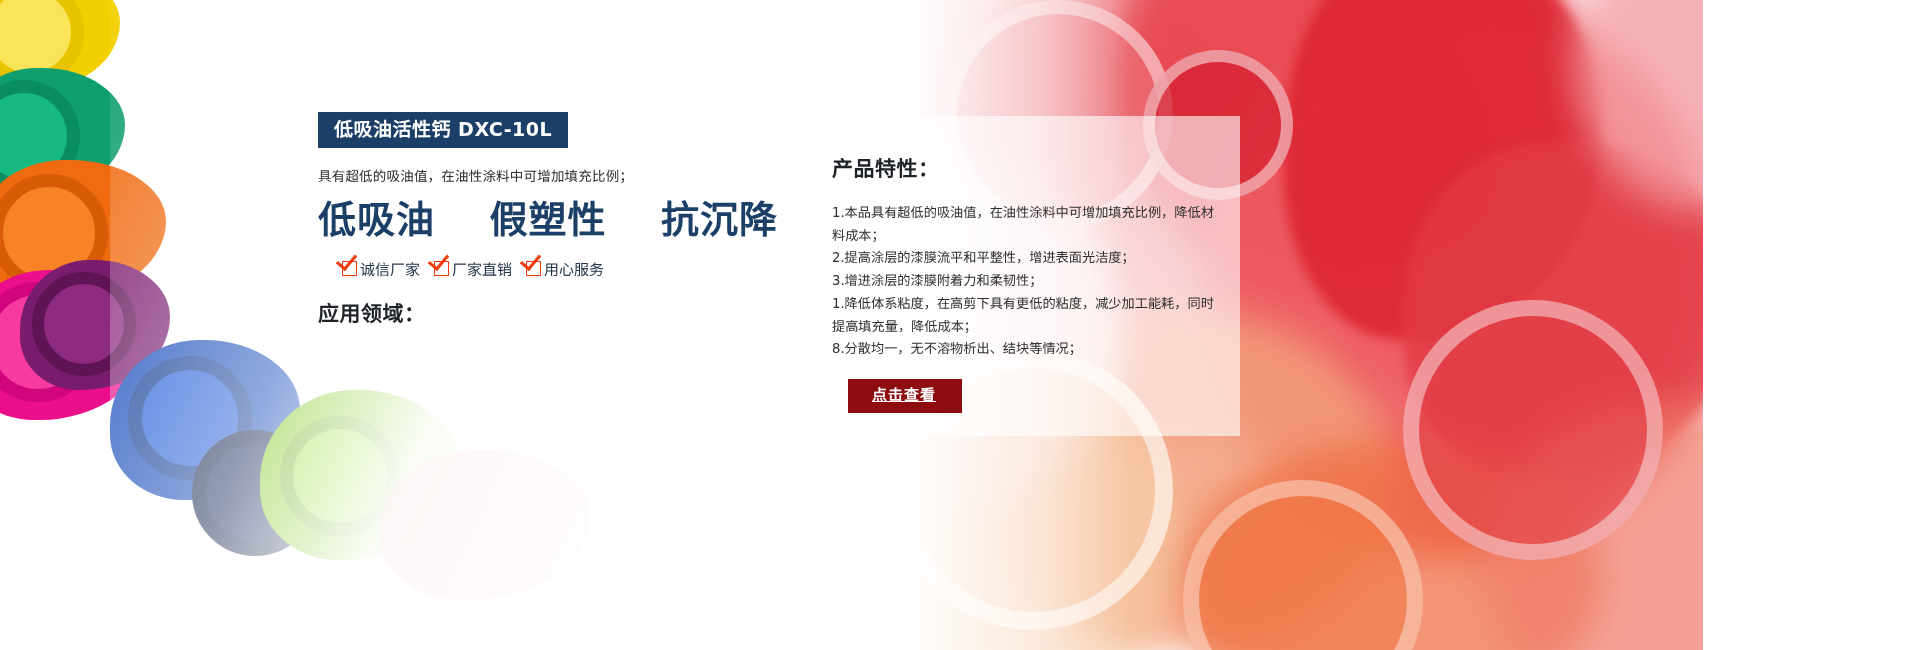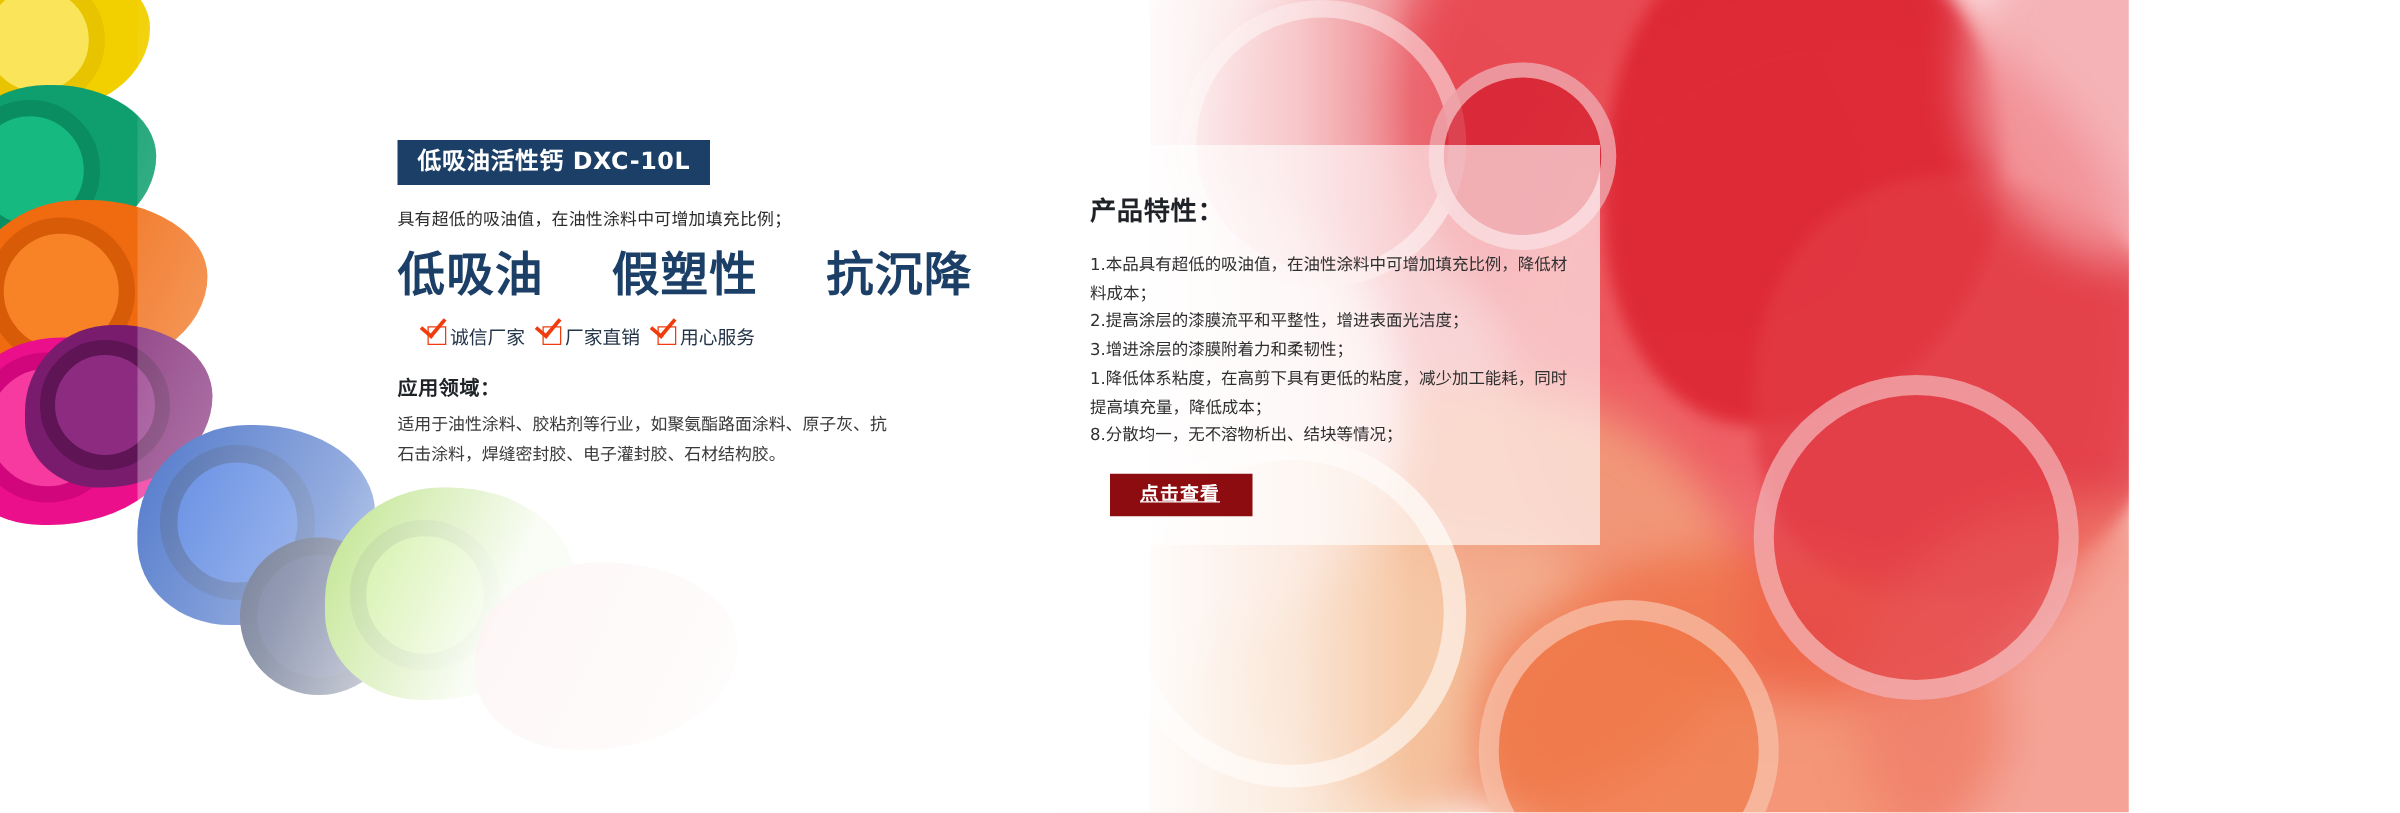--- a/index.html
+++ b/index.html
@@ -160,37 +160,37 @@
     width: 16px;
     height: 9px;
     border-left: 3.2px solid #f03b0c;
     border-bottom: 3.2px solid #f03b0c;
     transform: rotate(-50deg);
     transform-origin: left bottom;
   }
 
   .section-head {
     margin-top: 18px;
-    font-size: 16px;
+    font-size: 21px;
     font-weight: bold;
     color: #1f2328;
     letter-spacing: .5px;
   }
   .section-body {
     margin-top: 8px;
     font-size: 13.5px;
     color: #3a3a3a;
     line-height: 1.75;
     width: 400px;
   }
 
   
   .right-panel {
     position: absolute;
-    left: 840px;
+    left: 800px;
     top: 116px;
     width: 440px;
     height: 320px;
     background: rgba(255,255,255,0.62);
     z-index: 6;
   }
   .panel-inner {
     padding: 36px 26px 0 32px;
   }
   .panel-title {
@@ -310,21 +310,20 @@
         <span>厂家直销</span>
       </div>
       <div class="check-item">
         <span class="tickbox"></span>
         <span>用心服务</span>
       </div>
     </div>
 
     <div class="section-head">应用领域：</div>
 
-    <div class="section-body">适用于油性涂料、胶粘剂等行业，如聚氨酯路面涂料、原子灰、抗石击涂料，焊缝密封胶、电子灌封胶、石材结构胶。</div>
   </div>
 
   <div class="right-panel">
     <div class="panel-inner">
       <div class="panel-title">产品特性：</div>
 
       <div class="panel-list">
         <p>1.本品具有超低的吸油值，在油性涂料中可增加填充比例，降低材料成本；</p>
         <p>2.提高涂层的漆膜流平和平整性，增进表面光洁度；</p>
         <p>3.增进涂层的漆膜附着力和柔韧性；</p>

